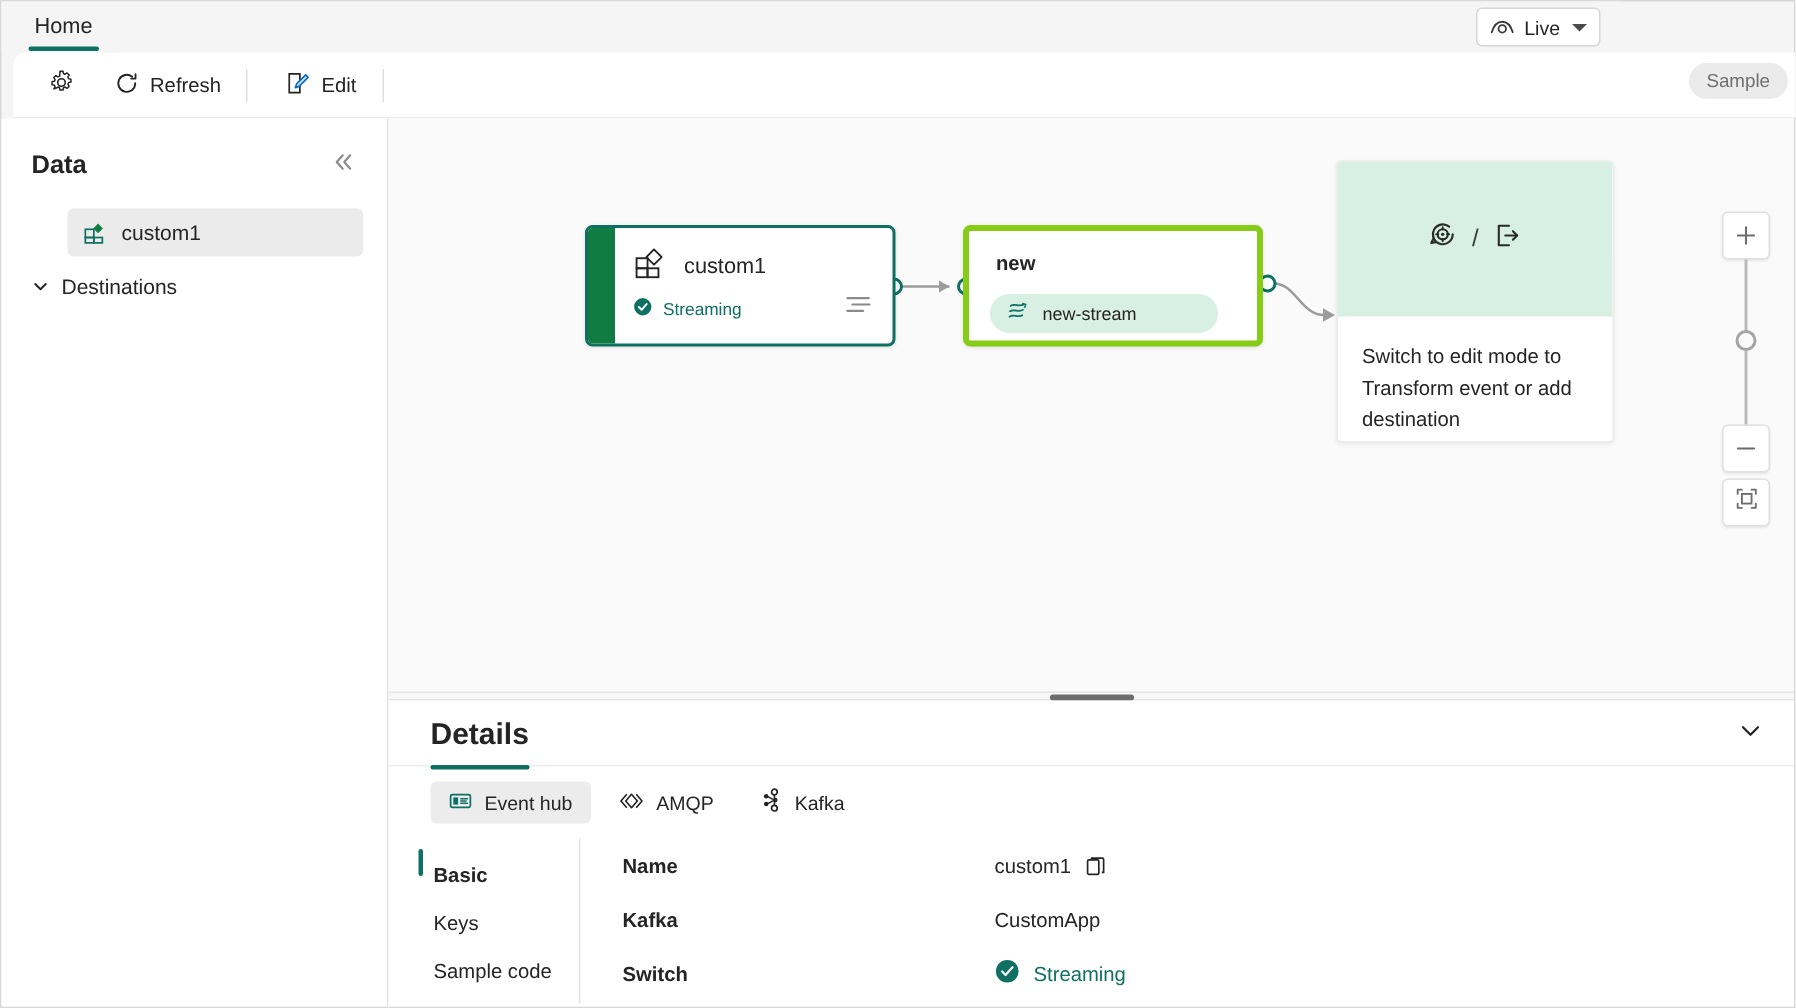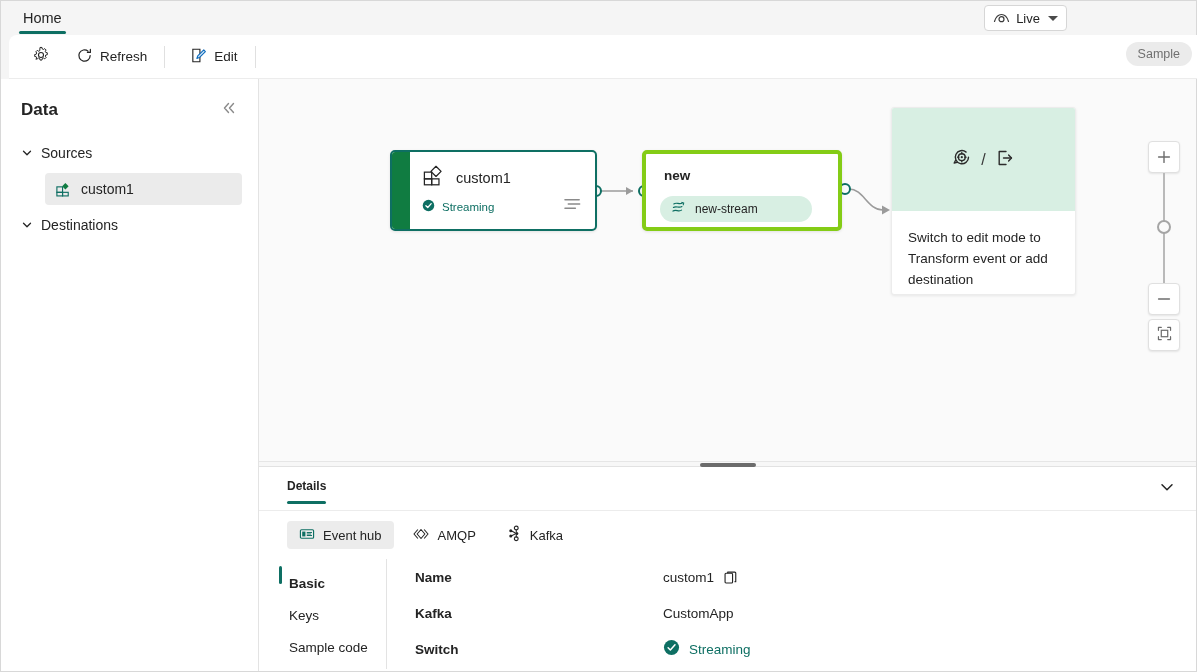--- a/index.html
+++ b/index.html
@@ -245,21 +245,21 @@
   .details {
     position: absolute; left: 258px; top: 466px; right: 0; bottom: 0;
     background: #ffffff;
   }
   .details-head {
     position: relative; height: 44px;
     border-bottom: 1px solid #ececec;
   }
   .details-tab {
     position: absolute; left: 28px; top: 12px;
-    font-size: 12px; font-weight: 700; color: #242424;
+    font-size: 20px; font-weight: 700; color: #242424;
     padding-bottom: 11px;
     cursor: pointer;
   }
   .details-tab::after {
     content:""; position: absolute; left: 0; right: 0; bottom: 0; height: 3px;
     background: #0e6f63; border-radius: 2px;
   }
   .collapse-chev {
     position: absolute; right: 18px; top: 11px;
     width: 22px; height: 22px;
@@ -359,28 +359,20 @@
       <div class="collapse-btn">
         <span>
           <svg width="16" height="16" viewBox="0 0 16 16">
             <path d="M7.5 3.5 3.5 8l4 4.5M12.5 3.5 8.5 8l4 4.5" fill="none" stroke="#8a8a8a" stroke-width="1.4" stroke-linecap="round" stroke-linejoin="round"></path>
           </svg>
         </span>
       </div>
     </div>
 
     <div class="tree">
-      <div class="tree-group">
-        <span class="chev">
-          <svg width="12" height="12" viewBox="0 0 12 12">
-            <path d="M2.5 4.3 6 7.8l3.5-3.5" fill="none" stroke="#242424" stroke-width="1.3" stroke-linecap="round" stroke-linejoin="round"></path>
-          </svg>
-        </span>
-        <span>Sources</span>
-      </div>
 
       <div class="tree-item">
         <span class="leaf-icon">
           <svg width="17" height="17" viewBox="0 0 18 18">
             <rect x="2" y="6.2" width="6" height="5.8" fill="none" stroke="#0e6f63" stroke-width="1.2"></rect>
             <rect x="2" y="12" width="6" height="3.8" fill="none" stroke="#0e6f63" stroke-width="1.2"></rect>
             <rect x="8" y="12" width="6" height="3.8" fill="none" stroke="#0e6f63" stroke-width="1.2"></rect>
             <path d="M11 2.2 14.4 5.6 11 9 7.6 5.6z" fill="#107c41"></path>
           </svg>
         </span>

